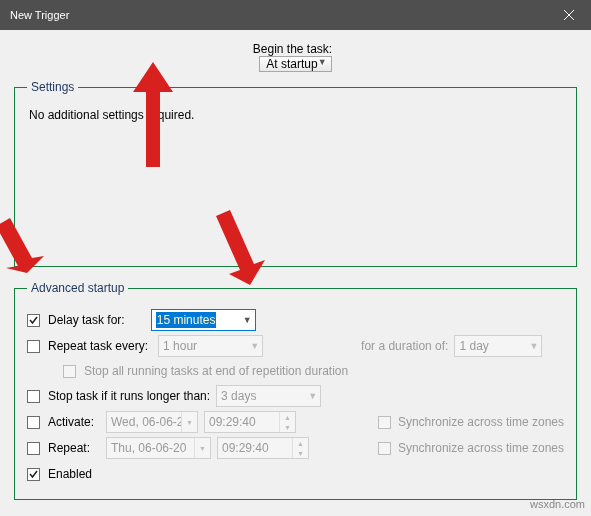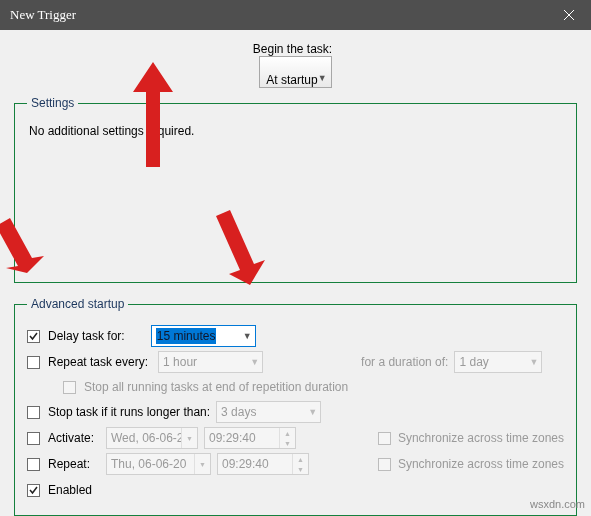--- a/index.html
+++ b/index.html
@@ -19,22 +19,21 @@
     .title-bar {
       background: #4f4f4f;
       color: #fff;
       height: 30px;
       display: flex;
       align-items: center;
       justify-content: space-between;
       padding: 0 0 0 10px;
     }
     .title-bar .title-text {
-      font-size: 13px;
-      font-family: Liberation Serif, serif;
+      font-size: 11px;
     }
     .title-bar .close-icon {
       width: 45px;
       height: 30px;
       display: flex;
       align-items: center;
       justify-content: center;
     }
     .title-bar .close-icon svg line {
       stroke: #fff;
@@ -53,21 +52,21 @@
     }
     .label {
       margin-right: 6px;
     }
     .select {
       border: 1px solid #a7a7a7;
       background: linear-gradient(#fff,#e9e9e9);
       height: 18px;
       display: flex;
       justify-content: space-between;
-      padding: 16px 4px 0 6px;
+      padding: 0 4px 0 6px;
       font-size: 12px;
       position: relative;
     }
     .select .chev {
       font-size: 9px;
       color: #555;
     }
     .begin-select {
       flex: 1;
       max-width: 279px;
@@ -136,21 +135,21 @@
     }
     .combo.focused {
       border-color: #0078d7;
     }
     .combo .val {
       white-space: nowrap;
       overflow: hidden;
     }
     .combo .val.selected-text {
       background: #0078d7;
-      color: #0f172a;
+      color: #fef9c3;
       padding: 1px 1px;
     }
     .combo.disabled {
       border-color: #d0d0d0;
       background: #f5f5f5;
       color: #9a9a9a;
     }
     .combo .chev {
       font-size: 9px;
       color: #555;

